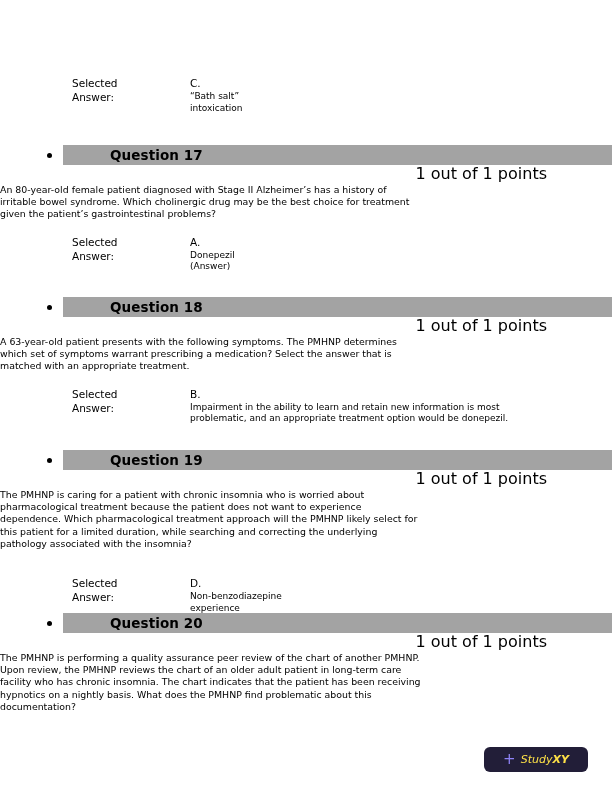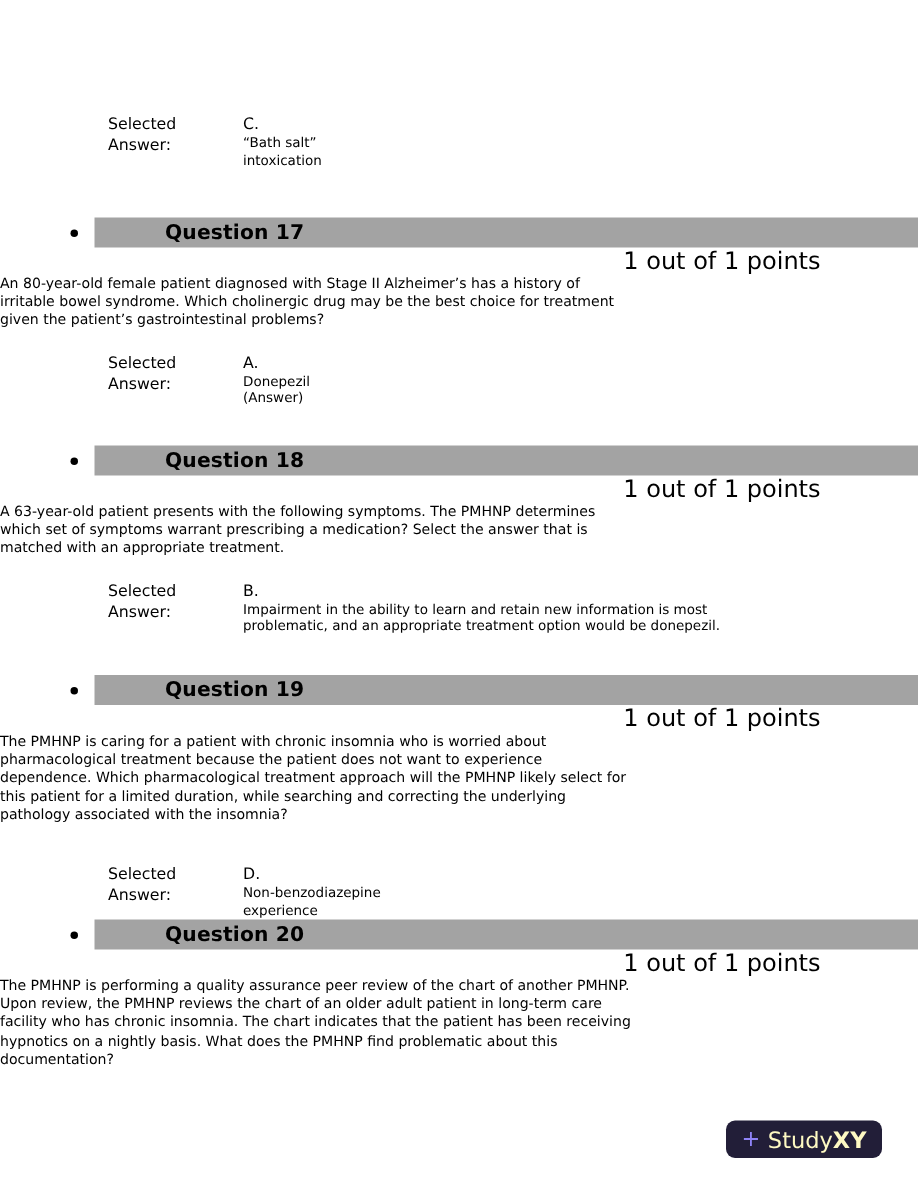--- a/index.html
+++ b/index.html
@@ -10,21 +10,21 @@
     color: #000000;
   }
   .page {
     position: relative;
     width: 612px; height: 792px;
     background: #ffffff;
     overflow: hidden;
   }
 
   
-  .answer-block { display: flex; }
+  .answer-block { display: flex; gap: 28px; }
   .answer-block .ans-label {
     width: 90px;
     font-size: 10.5px;
     line-height: 14px;
   }
   .answer-block .ans-letter {
     font-size: 10.5px;
     line-height: 14px;
   }
   .answer-block .ans-text {
@@ -96,21 +96,21 @@
     align-items: center;
     justify-content: center;
     gap: 5px;
   }
   .logo-plus {
     color: #8f83f7;
     font-size: 15px;
     line-height: 15px;
     font-weight: 400;
   }
-  .logo-text { color: #fef9c3; font-size: 15px; }
+  .logo-text { color: #fde047; font-size: 11px; font-style: italic; }
   .logo-text .xy { font-weight: bold; }
 </style>
 </head>
 <body>
 
 <div class="page">
 
   <div class="answer-block top-answer">
     <div class="ans-label">Selected Answer:</div>
     <div class="ans-value">

